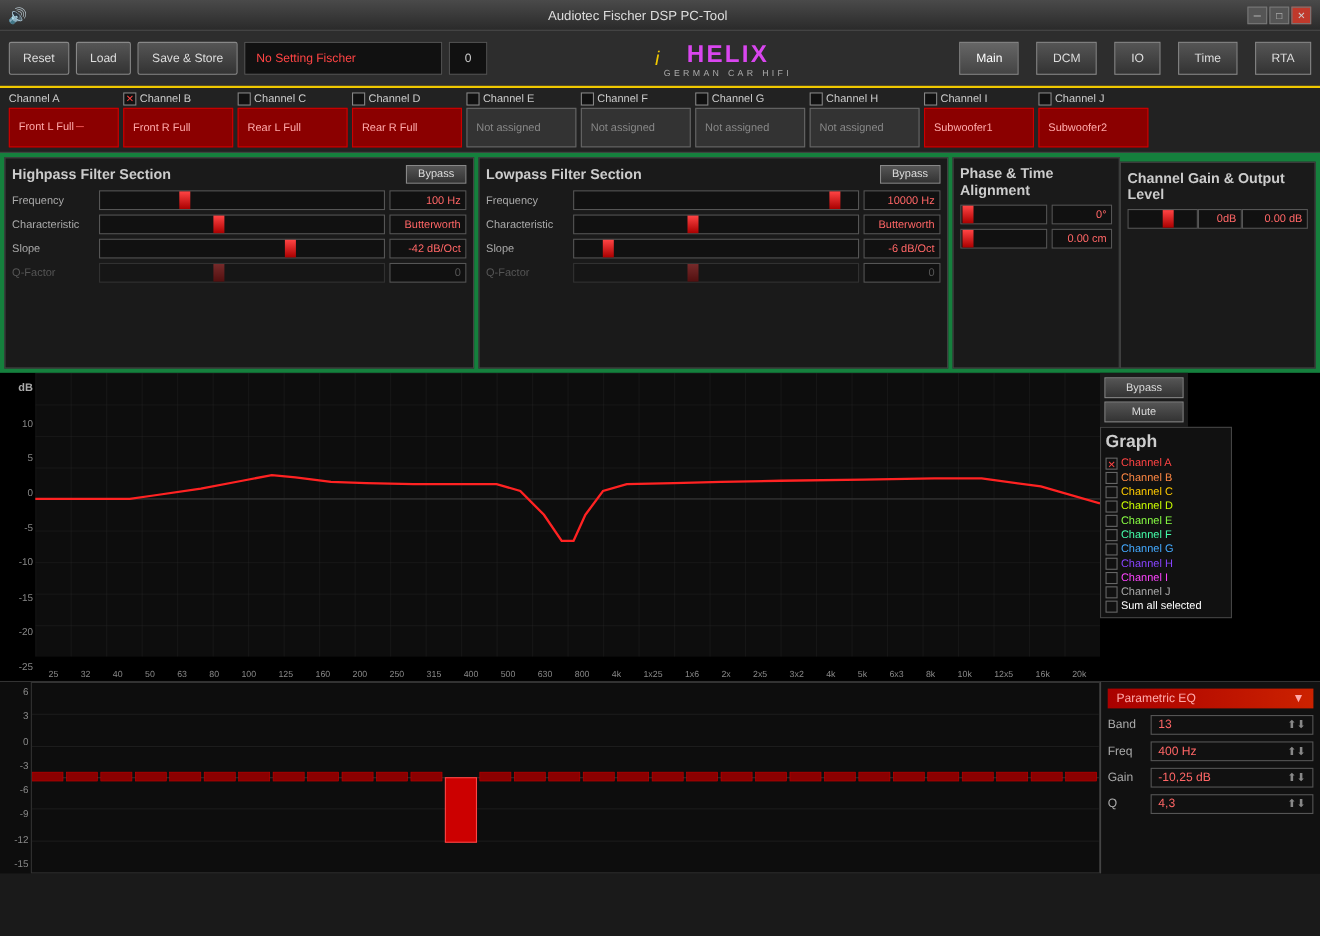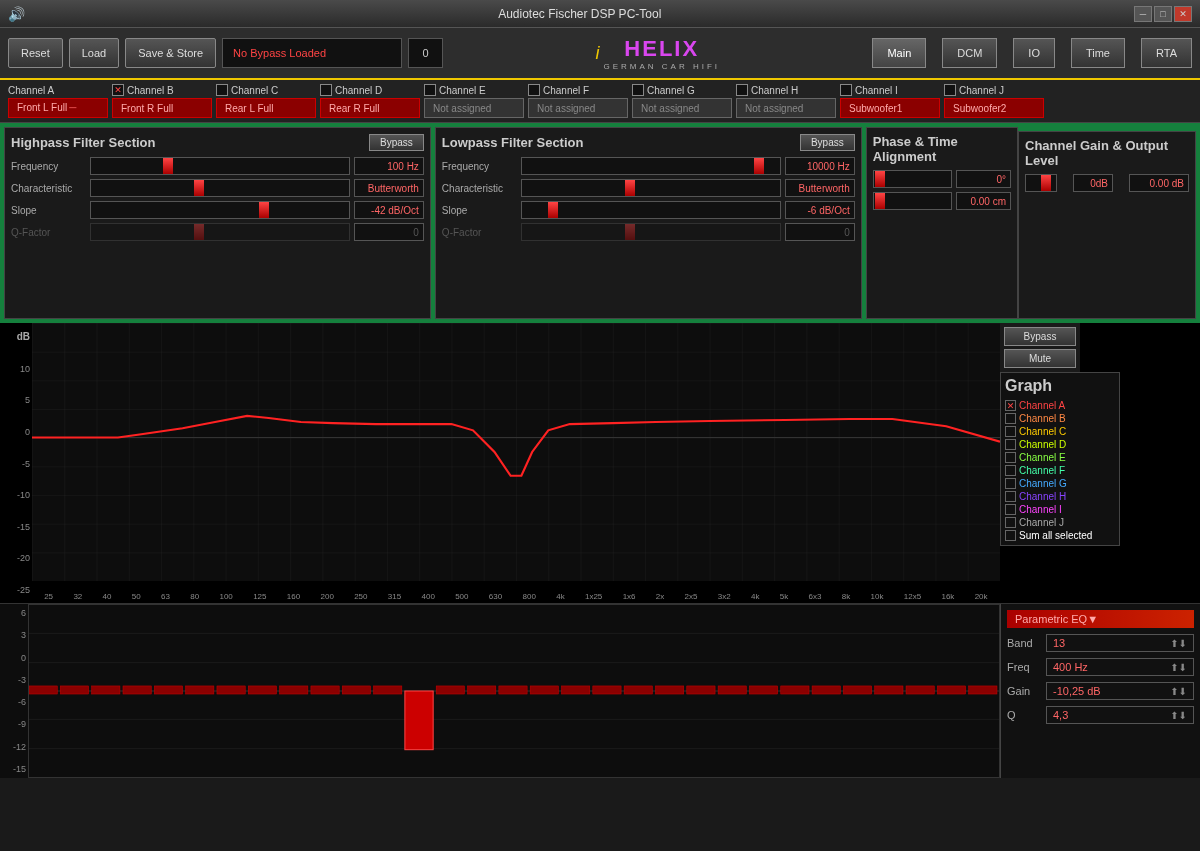--- a/index.html
+++ b/index.html
@@ -131,21 +131,21 @@
     }
     .channel-name { color: #ccc; font-size: 10px; }
     .channel-btn {
       background: #8b0000;
       border: 1px solid #c00;
       color: #ff9999;
       padding: 2px 8px;
       font-size: 10px;
       cursor: pointer;
       width: 100px;
-      height: 20px;
+      height: 36px;
       display: flex; align-items: center;
     }
     .channel-btn.red { background: #8b0000; border-color: #c00; color: #ffaaaa; }
     .channel-btn.dark { background: #333; border-color: #666; color: #888; }
 
     
     #main-sections {
       display: flex;
       background: #15803d;
       gap: 0;
@@ -233,21 +233,21 @@
     }
     .phase-value {
       background: #111; border: 1px solid #555; color: #ff6666;
       padding: 1px 4px; font-size: 10px; min-width: 55px;
       text-align: right; height: 18px; display: flex; align-items: center; justify-content: flex-end;
     }
     .gain-section {
       background: #1a1a1a; border: 1px solid #444; padding: 6px; margin-top: 4px;
     }
     .gain-title { color: #ccc; font-size: 13px; font-weight: bold; margin-bottom: 6px; }
-    .gain-row { display: flex; align-items: center; gap: 16px; }
+    .gain-row { display: flex; align-items: center; gap: 0; }
     .gain-slider { flex: 1; height: 18px; background: #111; border: 1px solid #555; position: relative; }
     .gain-value { background: #111; border: 1px solid #555; color: #ff6666; padding: 1px 4px; font-size: 10px; min-width: 40px; text-align: right; height: 18px; display: flex; align-items: center; justify-content: flex-end; }
 
     
     #graph-area {
       background: #000000;
       position: relative;
       height: 280px;
       display: flex;
     }
@@ -302,21 +302,21 @@
     .eq-y-labels {
       width: 28px; display: flex; flex-direction: column; justify-content: space-between;
       padding: 4px 2px; color: #888; font-size: 9px; text-align: right;
     }
     #eq-panel {
       width: 200px; background: #111; border-left: 1px solid #444; padding: 6px;
     }
     .eq-panel-title {
       background: linear-gradient(to right, #aa0000, #cc2200);
       color: #ffaaaa; padding: 3px 8px; font-size: 11px; margin-bottom: 6px; cursor: pointer;
-      display: flex; 
+      display: flex; justify-content: space-between;
     }
     .eq-param-row { display: flex; align-items: center; gap: 4px; margin-bottom: 6px; }
     .eq-param-label { color: #aaa; font-size: 11px; width: 35px; }
     .eq-param-value {
       background: #111; border: 1px solid #555; color: #ff6666;
       padding: 2px 6px; font-size: 11px; flex: 1; text-align: right; cursor: pointer;
       display: flex; align-items: center; justify-content: space-between;
     }
     .eq-arrow { color: #888; font-size: 10px; }
 
@@ -336,21 +336,21 @@
     <div class="win-btn">─</div>
     <div class="win-btn">□</div>
     <div class="win-btn close">✕</div>
   </div>
 </div>
 
 <div id="toolbar">
   <button class="tb-btn">Reset</button>
   <button class="tb-btn">Load</button>
   <button class="tb-btn">Save &amp; Store</button>
-  <div class="status-box">No Bypass Loaded</div>
+  <div class="status-box">No Setting Fischer</div>
   <div class="status-num">0</div>
 
   <div class="helix-logo">
     <div style="text-align:center;">
       <div style="display:flex;align-items:center;gap:4px;">
         <span style="color:#f0c800;font-style:italic;font-size:18px;">i</span>
         <div>
           <div class="helix-text">HELIX</div>
           <div class="helix-sub">GERMAN CAR HIFI</div>
         </div>

